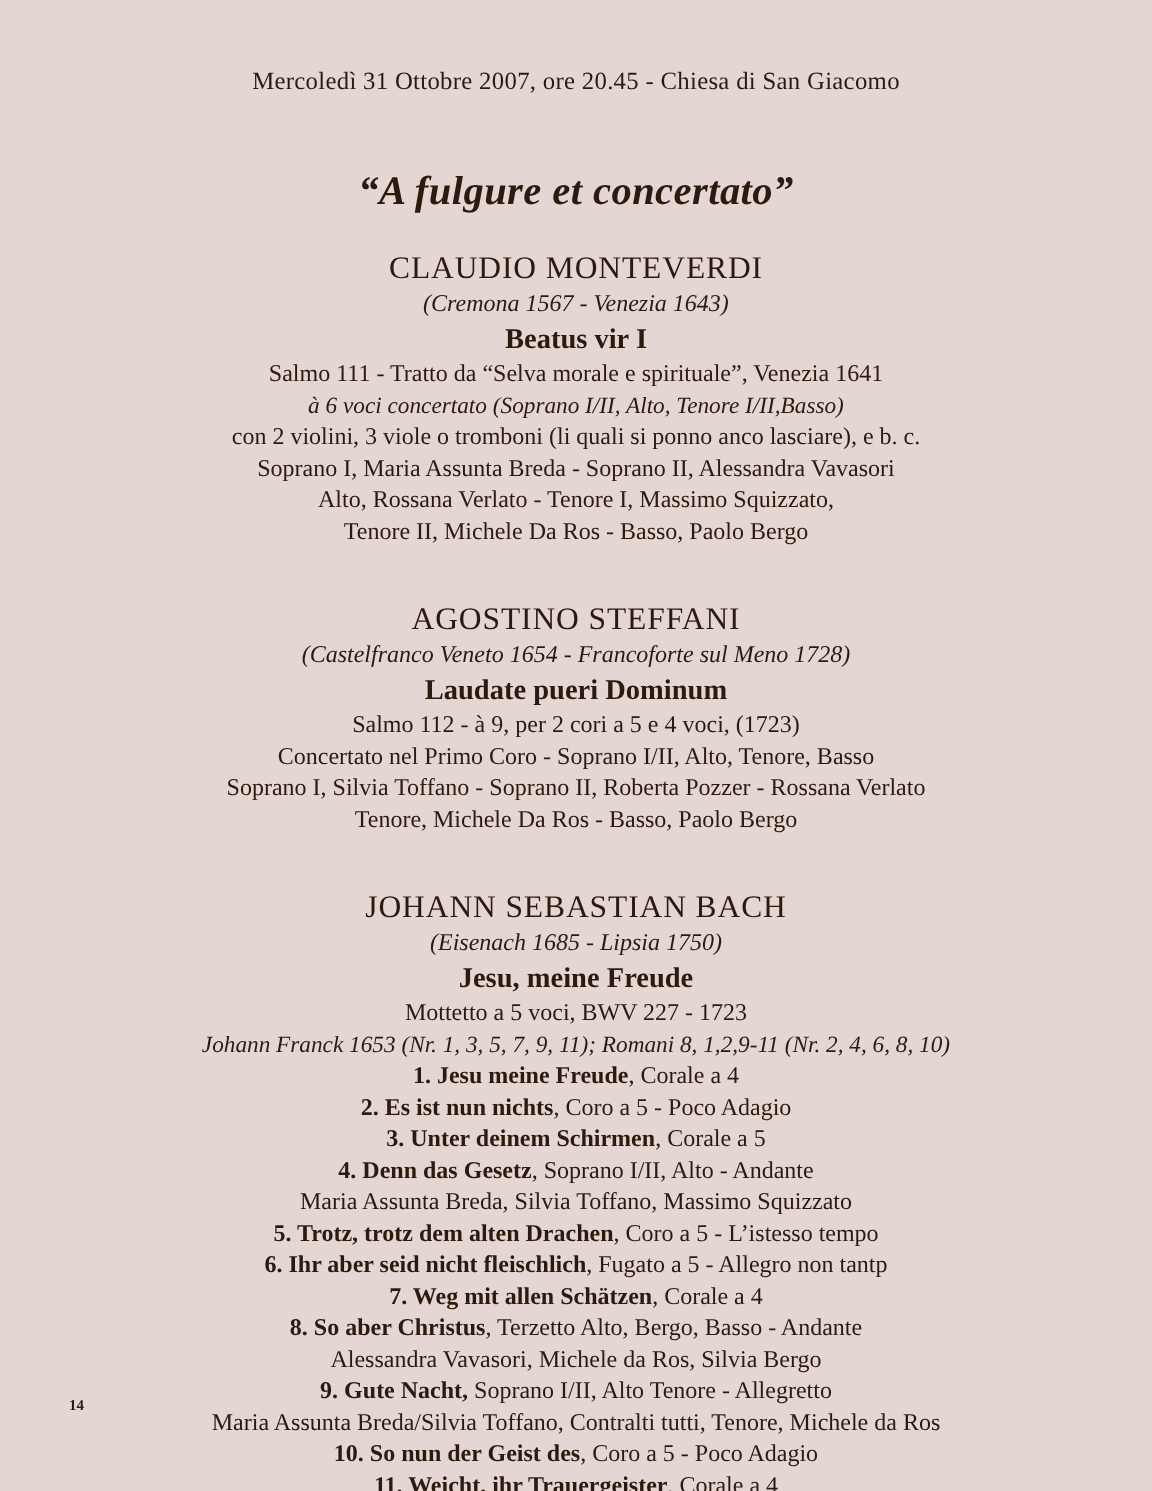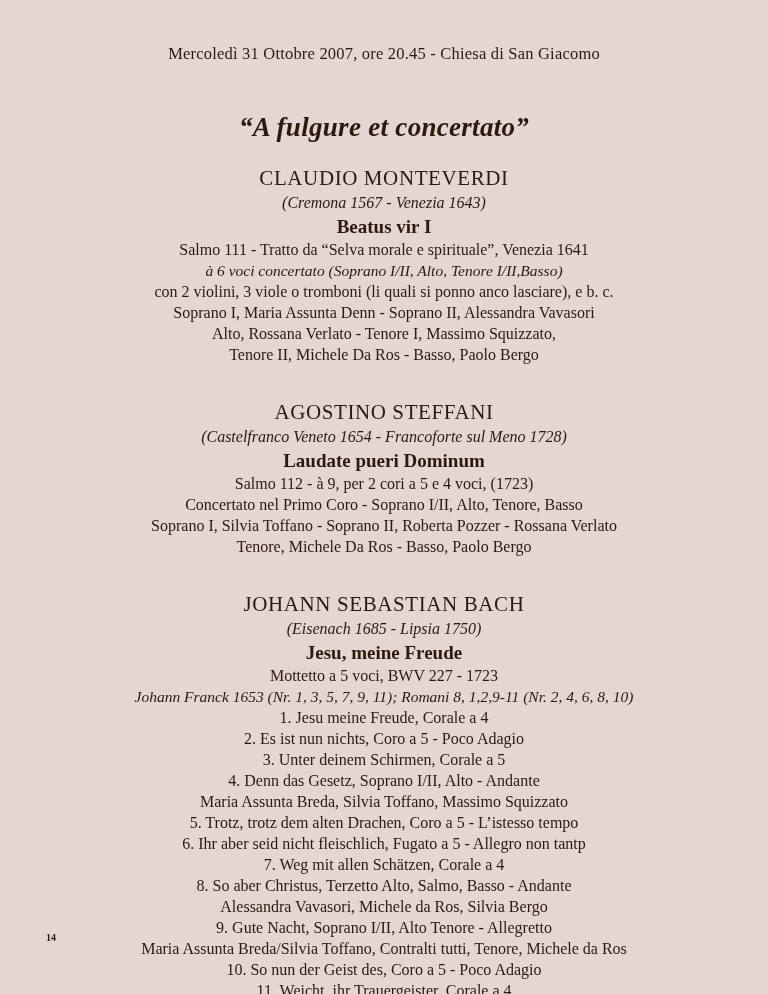--- a/index.html
+++ b/index.html
@@ -44,21 +44,21 @@
   .work-title {
     font-size: 19px;
     line-height: 25px;
     font-weight: bold;
   }
   .line {
     font-size: 16px;
     line-height: 21px;
   }
   .line.italic { font-style: italic; font-size: 15.5px; text-align: center; }
-  .movement .mv-bold { font-weight: normal; }
+  .movement .mv-bold { font-weight: bold; }
   .page-number {
     position: absolute;
     left: 46px;
     bottom: 51px;
     font-size: 10px;
     font-weight: bold;
   }
 </style>
 </head>
 <body>
@@ -69,21 +69,21 @@
 
   <h1 class="program-title">“A fulgure et concertato”</h1>
 
   <section class="composer-section">
     <div class="composer-name">CLAUDIO MONTEVERDI</div>
     <div class="composer-dates">(Cremona 1567 - Venezia  1643)</div>
     <div class="work-title">Beatus vir I</div>
     <div class="line">Salmo 111 - Tratto da “Selva morale e spirituale”, Venezia 1641</div>
     <div class="line italic">à 6 voci concertato (Soprano I/II, Alto, Tenore I/II,Basso)</div>
     <div class="line">con 2 violini, 3 viole o tromboni (li quali si ponno anco lasciare), e b. c.</div>
-    <div class="line">Soprano I, Maria Assunta Denn -  Soprano II, Alessandra Vavasori</div>
+    <div class="line">Soprano I, Maria Assunta Breda -  Soprano II, Alessandra Vavasori</div>
     <div class="line">Alto, Rossana Verlato - Tenore I, Massimo Squizzato,</div>
     <div class="line">Tenore II, Michele Da Ros - Basso, Paolo Bergo</div>
   </section>
 
   <section class="composer-section gap-lg">
     <div class="composer-name">AGOSTINO STEFFANI</div>
     <div class="composer-dates">(Castelfranco Veneto 1654 - Francoforte sul Meno 1728)</div>
     <div class="work-title">Laudate pueri Dominum</div>
     <div class="line">Salmo 112  -  à 9, per 2 cori  a 5 e 4 voci, (1723)</div>
     <div class="line">Concertato nel Primo Coro - Soprano I/II, Alto, Tenore, Basso</div>
@@ -99,21 +99,21 @@
     <div class="line italic">Johann Franck 1653 (Nr. 1, 3, 5, 7, 9, 11);  Romani 8, 1,2,9-11 (Nr. 2, 4, 6, 8, 10)</div>
 
     <div class="line movement"><span class="mv-bold">1. Jesu meine Freude</span><span>, Corale a 4</span></div>
     <div class="line movement"><span class="mv-bold">2. Es ist nun nichts</span><span>, Coro a 5 - Poco Adagio</span></div>
     <div class="line movement"><span class="mv-bold">3. Unter deinem Schirmen</span><span>, Corale a 5</span></div>
     <div class="line movement"><span class="mv-bold">4. Denn das Gesetz</span><span>, Soprano I/II, Alto - Andante</span></div>
     <div class="line movement"><span class="mv-bold"></span><span>Maria Assunta Breda, Silvia Toffano, Massimo Squizzato</span></div>
     <div class="line movement"><span class="mv-bold">5. Trotz, trotz dem alten Drachen</span><span>, Coro a 5 - L’istesso tempo</span></div>
     <div class="line movement"><span class="mv-bold">6. Ihr aber seid nicht fleischlich</span><span>, Fugato a 5 - Allegro non tantp</span></div>
     <div class="line movement"><span class="mv-bold">7. Weg mit allen Schätzen</span><span>, Corale a 4</span></div>
-    <div class="line movement"><span class="mv-bold">8. So aber Christus</span><span>, Terzetto Alto, Salmo, Basso - Andante</span></div>
+    <div class="line movement"><span class="mv-bold">8. So aber Christus</span><span>, Terzetto Alto, Bergo, Basso - Andante</span></div>
     <div class="line movement"><span class="mv-bold"></span><span>Alessandra Vavasori, Michele da Ros, Silvia Bergo</span></div>
     <div class="line movement"><span class="mv-bold">9. Gute Nacht,</span><span> Soprano I/II, Alto Tenore - Allegretto</span></div>
     <div class="line movement"><span class="mv-bold"></span><span>Maria Assunta Breda/Silvia Toffano, Contralti tutti, Tenore, Michele da Ros</span></div>
     <div class="line movement"><span class="mv-bold">10. So nun der Geist des</span><span>, Coro a 5 - Poco Adagio</span></div>
     <div class="line movement"><span class="mv-bold">11. Weicht, ihr Trauergeister</span><span>, Corale a 4</span></div>
   </section>
 
   <div class="page-number">14</div>
 
 </div>

